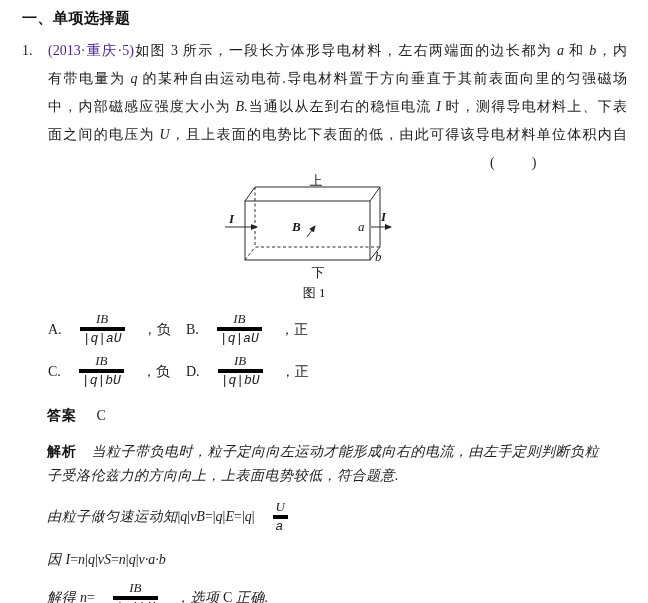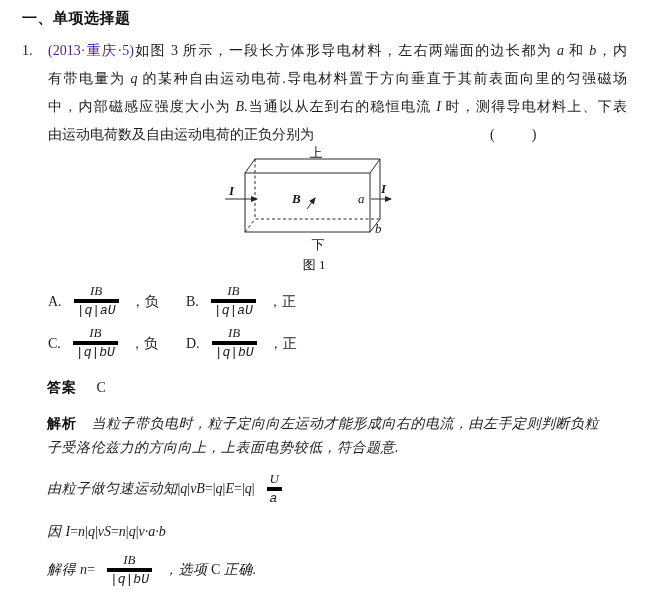--- a/index.html
+++ b/index.html
@@ -26,21 +26,21 @@
   .paren{position:absolute;left:442px;top:0;white-space:pre;letter-spacing:1px;}
 
   .cite{color:#4c1d95;}
   .var{font-style:italic;}
   .rm{font-style:normal;}
   .kai{font-style:italic;letter-spacing:.5px;}
 
   .frac{
     display:inline-flex;flex-direction:column;align-items:stretch;
     vertical-align:middle;text-align:center;font-size:13px;line-height:1.2;
-    margin:0 12px;position:relative;top:-1px;
+    margin:0 18px;position:relative;top:-1px;
   }
   .frac .num{display:block;padding:0 3px;text-align:center;}
   .frac .den{display:block;padding:0 3px;text-align:left;border-top:4px solid #000000;font-family:Liberation Mono, monospace;}
 
   .figure-wrap{margin:-4px 0 0 128px;}
   svg text{font-family:"Liberation Serif","DejaVu Serif",serif;font-size:13px;fill:#1a1a1a;}
   svg .t-var{font-style:italic;}
   svg .t-bold{font-weight:bold;}
 
   .options{margin:4px 0 0 26px;}
@@ -69,22 +69,22 @@
 <div class="page">
 
   <div class="section-title">一、单项选择题</div>
 
   <div class="question">
     <span class="q-num">1.</span>
     <div class="q-body">
       <div class="q-line"><span class="cite">(2013·重庆·5)</span><span class="cn">如图 3 所示，一段长方体形导电材料，左右两端面的边长都为 </span><span class="var">a</span><span class="cn"> 和 </span><span class="var">b</span><span class="cn">，内</span></div>
       <div class="q-line"><span class="cn">有带电量为 </span><span class="var">q</span><span class="cn"> 的某种自由运动电荷.导电材料置于方向垂直于其前表面向里的匀强磁场</span></div>
       <div class="q-line"><span class="cn">中，内部磁感应强度大小为 </span><span class="var">B</span><span class="cn">.当通以从左到右的稳恒电流 </span><span class="var">I</span><span class="cn"> 时，测得导电材料上、下表</span></div>
+      <div class="q-line"><span class="cn">面之间的电压为 </span><span class="var">U</span><span class="cn">，且上表面的电势比下表面的低，由此可得该导电材料单位体积内自</span></div>
       <div class="q-line last">
-        <span><span class="cn">由运动电荷数及自由运动电荷的正负分别为</span></span>
         <span class="paren">(        )</span>
       </div>
     </div>
   </div>
 
   <div class="figure-wrap">
     <svg width="280" height="128" viewBox="0 0 280 128">
       <defs>
         <marker id="arr" markerWidth="9" markerHeight="8" refX="6" refY="3" orient="auto">
           <path d="M0,0 L7,3 L0,6 Z" fill="#222"></path>

